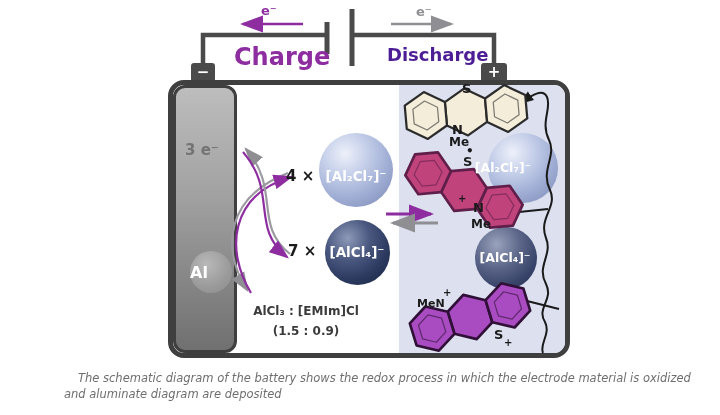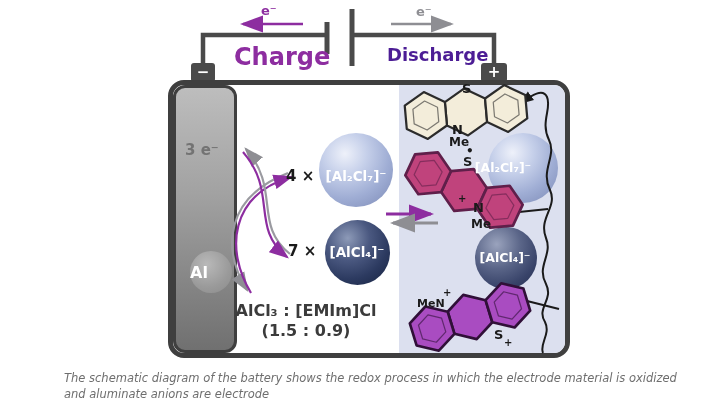--- a/index.html
+++ b/index.html
@@ -137,36 +137,36 @@
   <span class="lbl bold" style="left:185px;top:141px;font-size:15px;color:#737373;z-index:6;">3 e⁻</span>
 
   <span class="lbl bold" style="left:286px;top:167px;font-size:15px;z-index:6;">4 ×</span>
   <span class="lbl bold" style="left:288px;top:242px;font-size:15px;z-index:6;">7 ×</span>
 
   <span class="sph-label" style="left:318px;top:168px;width:76px;font-size:13.5px;">[Al₂Cl₇]⁻</span>
   <span class="sph-label" style="left:322px;top:244px;width:70px;font-size:13.5px;">[AlCl₄]⁻</span>
   <span class="sph-label" style="left:463px;top:160px;width:80px;font-size:12.5px;">[Al₂Cl₇]⁻</span>
   <span class="sph-label" style="left:470px;top:250px;width:70px;font-size:12.5px;">[AlCl₄]⁻</span>
 
-  <div class="lbl bold center" style="left:233px;top:301px;width:146px;font-size:16px;color:#3b3b3b;z-index:6;line-height:20px;">
+  <div class="lbl bold center" style="left:233px;top:301px;width:146px;font-size:12px;color:#3b3b3b;z-index:6;line-height:20px;">
     <div>AlCl₃ : [EMIm]Cl</div>
     <div>(1.5 : 0.9)</div>
   </div>
 
   <span class="lbl bold" style="left:462px;top:81px;font-size:13px;z-index:6;">S</span>
   <span class="lbl bold" style="left:452px;top:122px;font-size:13px;z-index:6;">N</span>
   <span class="lbl bold" style="left:449px;top:135px;font-size:12px;z-index:6;">Me</span>
 
   <span class="lbl bold" style="left:466px;top:144px;font-size:12px;z-index:6;">•</span>
   <span class="lbl bold" style="left:463px;top:154px;font-size:13px;z-index:6;">S</span>
   <span class="lbl bold" style="left:458px;top:193px;font-size:10px;z-index:6;">+</span>
   <span class="lbl bold" style="left:473px;top:200px;font-size:13px;z-index:6;">N</span>
   <span class="lbl bold" style="left:471px;top:217px;font-size:12px;z-index:6;">Me</span>
 
   <span class="lbl bold" style="left:417px;top:297px;font-size:11px;z-index:6;">MeN</span>
   <span class="lbl bold" style="left:443px;top:287px;font-size:10px;z-index:6;">+</span>
   <span class="lbl bold" style="left:494px;top:327px;font-size:13px;z-index:6;">S</span>
   <span class="lbl bold" style="left:504px;top:337px;font-size:10px;z-index:6;">+</span>
 
-  <span class="caption" style="top:371px;">The schematic diagram of the battery shows the redox process in which the electrode material is oxidized</span>
-  <span class="caption" style="top:387px;">and aluminate anions are electrode</span>
+  <span class="caption" style="top:371px;margin-left:14px;">The schematic diagram of the battery shows the redox process in which the electrode material is oxidized</span>
+  <span class="caption" style="top:387px;">and aluminate diagram are deposited</span>
 
 </div>
 
 </body></html>

